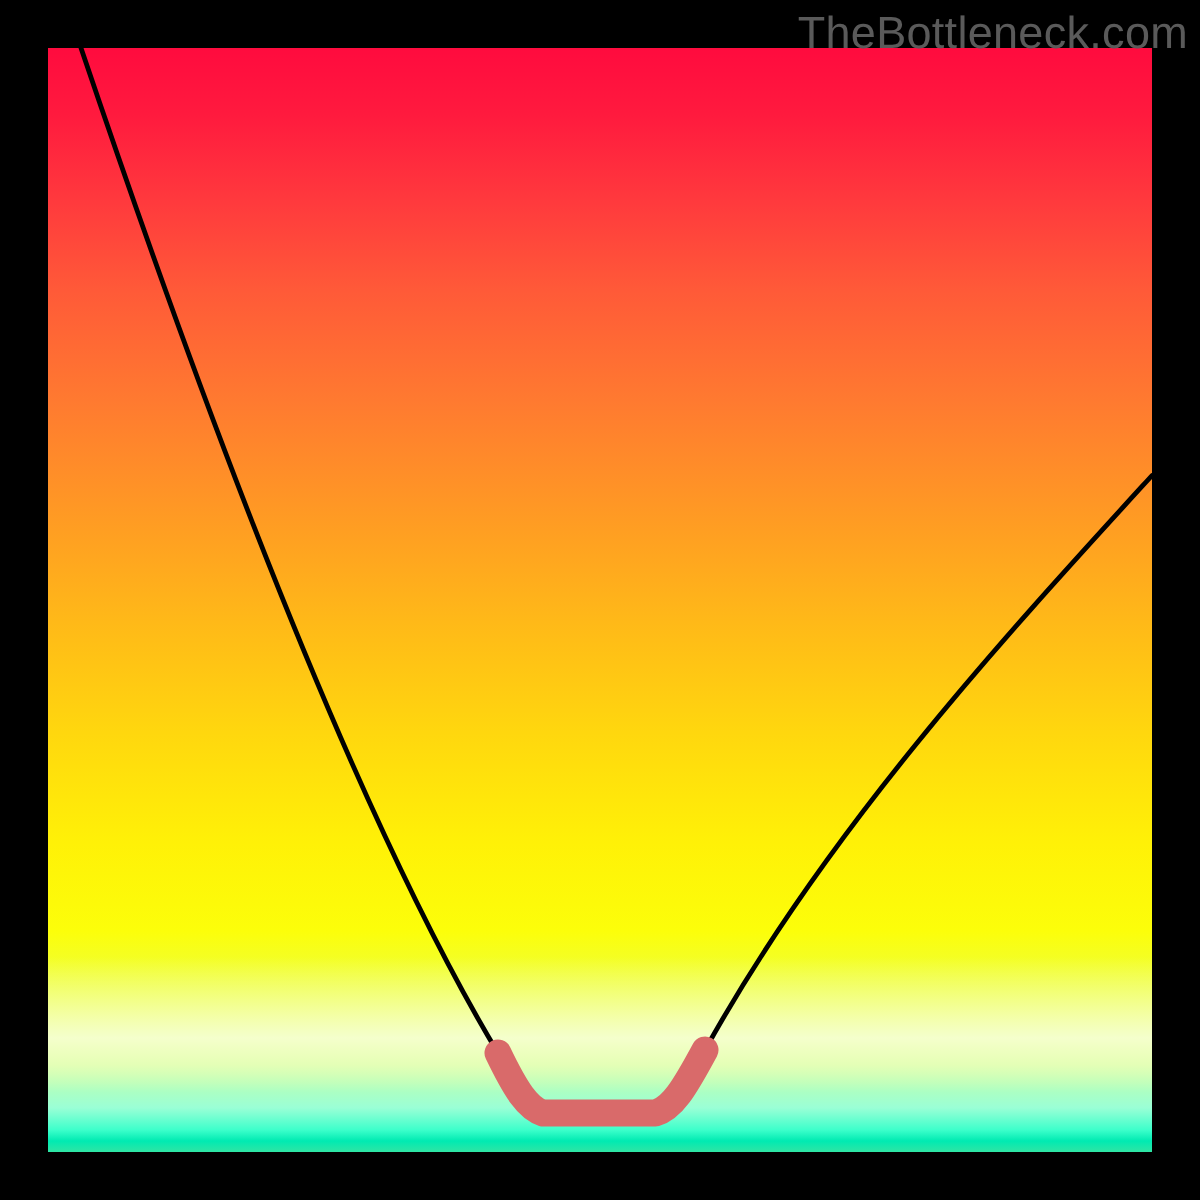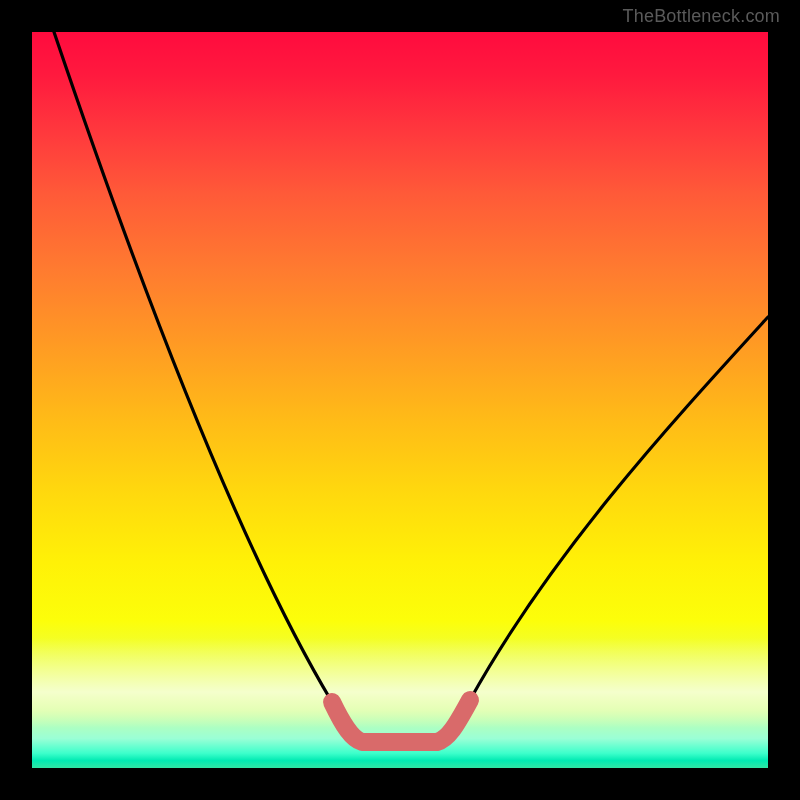--- a/index.html
+++ b/index.html
@@ -65,23 +65,23 @@
   svg.curve {
     position: absolute;
     left: 0;
     top: 0;
     width: 736px;
     height: 736px;
   }
   .watermark {
     position: absolute;
     top: 6px;
-    right: 20px;
+    right: 8px;
     color: #5a5a5a;
-    font-size: 18px;
+    font-size: 30px;
     font-weight: 500;
     letter-spacing: 0.2px;
   }
 </style>
 </head>
 <body>
 
 <div class="frame">
 
   <div class="plot">

